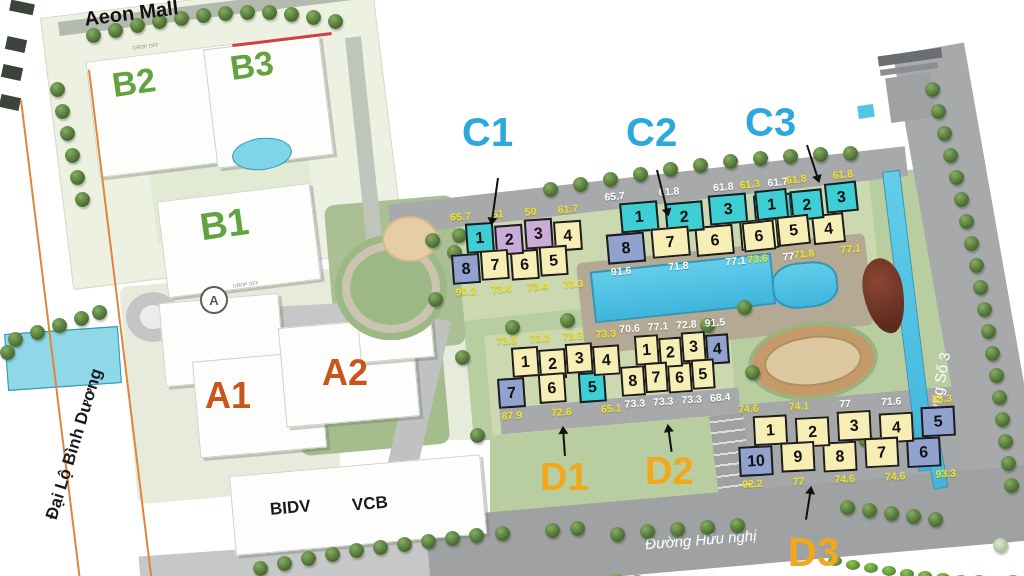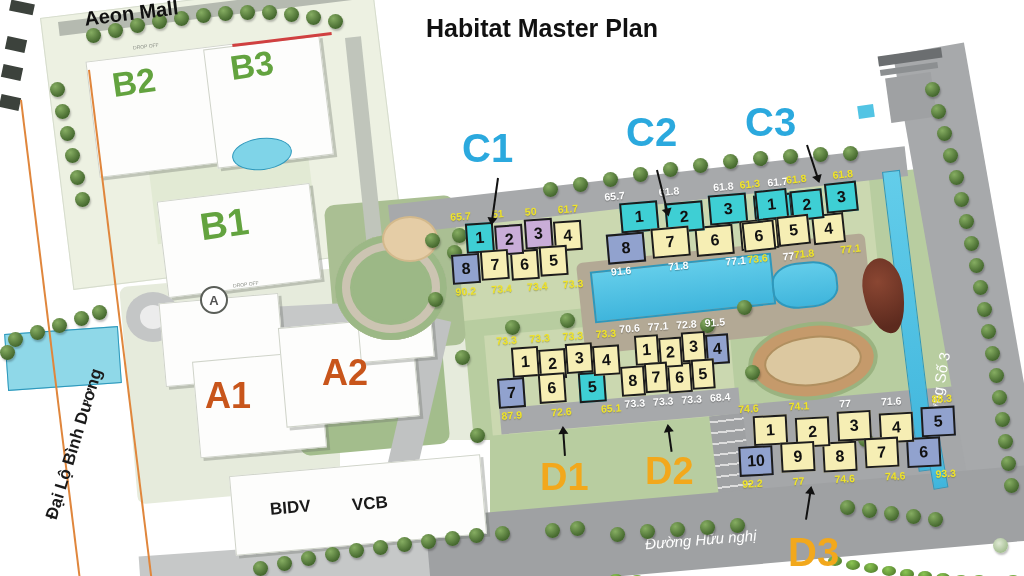--- a/index.html
+++ b/index.html
@@ -312,38 +312,37 @@
       </div>
       <div class="values-row bottom">
         <span class="val yellow">92.2</span>
         <span class="val yellow">77</span>
         <span class="val yellow">74.6</span>
         <span class="val yellow">74.6</span>
         <span class="val yellow">93.3</span>
       </div>
     </div>
 
-  <div class="title">Habitat Master Plan</div>
   <div class="aeon">Aeon Mall</div>
   <div class="bank" style="left:270px;top:498px;">BIDV</div>
   <div class="bank" style="left:352px;top:494px;">VCB</div>
   <div class="minor" style="left:233px;top:281px;">DROP OFF</div>
   <div class="minor" style="left:133px;top:43px;">DROP OFF</div>
   <div class="marker-a">A</div>
 
   <div class="roadname" style="left:42px;top:516px;width:230px;font-size:17px;font-weight:bold;color:#1a1a1a;transform:rotate(-73deg);transform-origin:0 0;">Đại Lộ Bình Dương</div>
   <div class="roadname" style="left:645px;top:531px;font-size:15px;font-style:italic;transform:rotate(-4.5deg);z-index:10;">Đường Hữu nghị</div>
   <div class="roadname" style="left:922px;top:432px;width:170px;font-size:15px;transform:rotate(-80deg);transform-origin:0 0;">Đường Số 3</div>
 
   <div class="zone-label zl-b" style="left:112px;top:65px;">B2</div>
   <div class="zone-label zl-b" style="left:230px;top:48px;">B3</div>
   <div class="zone-label zl-b" style="left:200px;top:205px;font-size:38px;">B1</div>
   <div class="zone-label zl-a" style="left:205px;top:378px;">A1</div>
   <div class="zone-label zl-a" style="left:322px;top:355px;">A2</div>
-  <div class="zone-label zl-c" style="left:462px;top:128px;">C1</div>
+  <div class="zone-label zl-c" style="left:462px;top:112px;">C1</div>
   <div class="zone-label zl-c" style="left:626px;top:112px;">C2</div>
   <div class="zone-label zl-c" style="left:745px;top:102px;">C3</div>
   <div class="zone-label zl-d" style="left:540px;top:458px;">D1</div>
   <div class="zone-label zl-d" style="left:645px;top:452px;">D2</div>
   <div class="zone-label zl-d" style="left:788px;top:532px;font-size:40px;">D3</div>
 
   <div class="arrow down" style="left:497px;top:178px;height:46px;transform:rotate(8deg);"></div>
   <div class="arrow down" style="left:656px;top:170px;height:46px;transform:rotate(-14deg);"></div>
   <div class="arrow down" style="left:806px;top:145px;height:38px;transform:rotate(-18deg);"></div>
   <div class="arrow up" style="left:562px;top:428px;height:28px;transform:rotate(-4deg);"></div>

